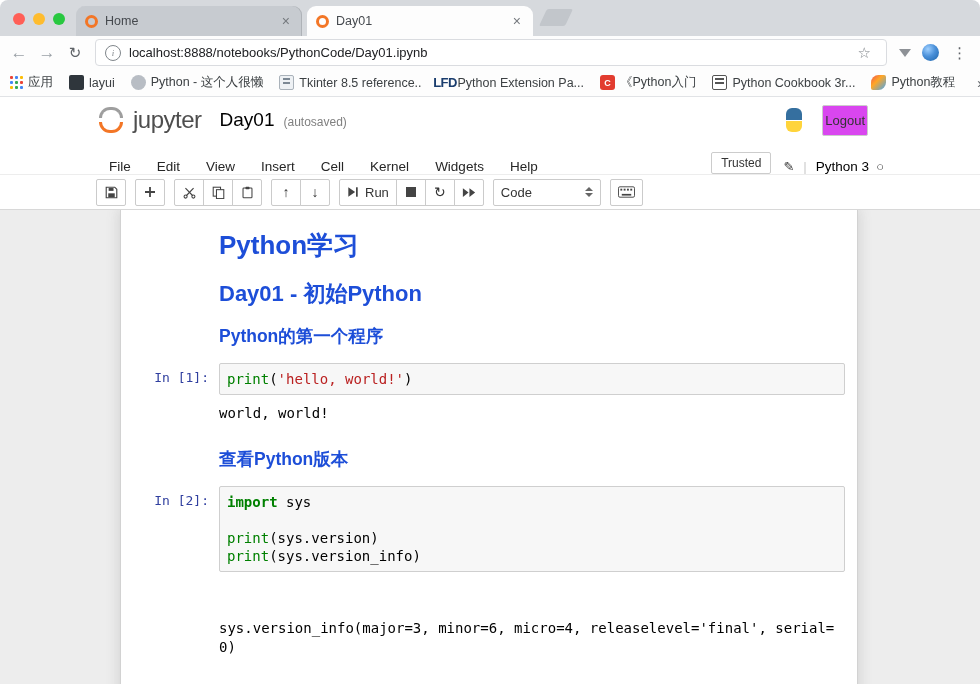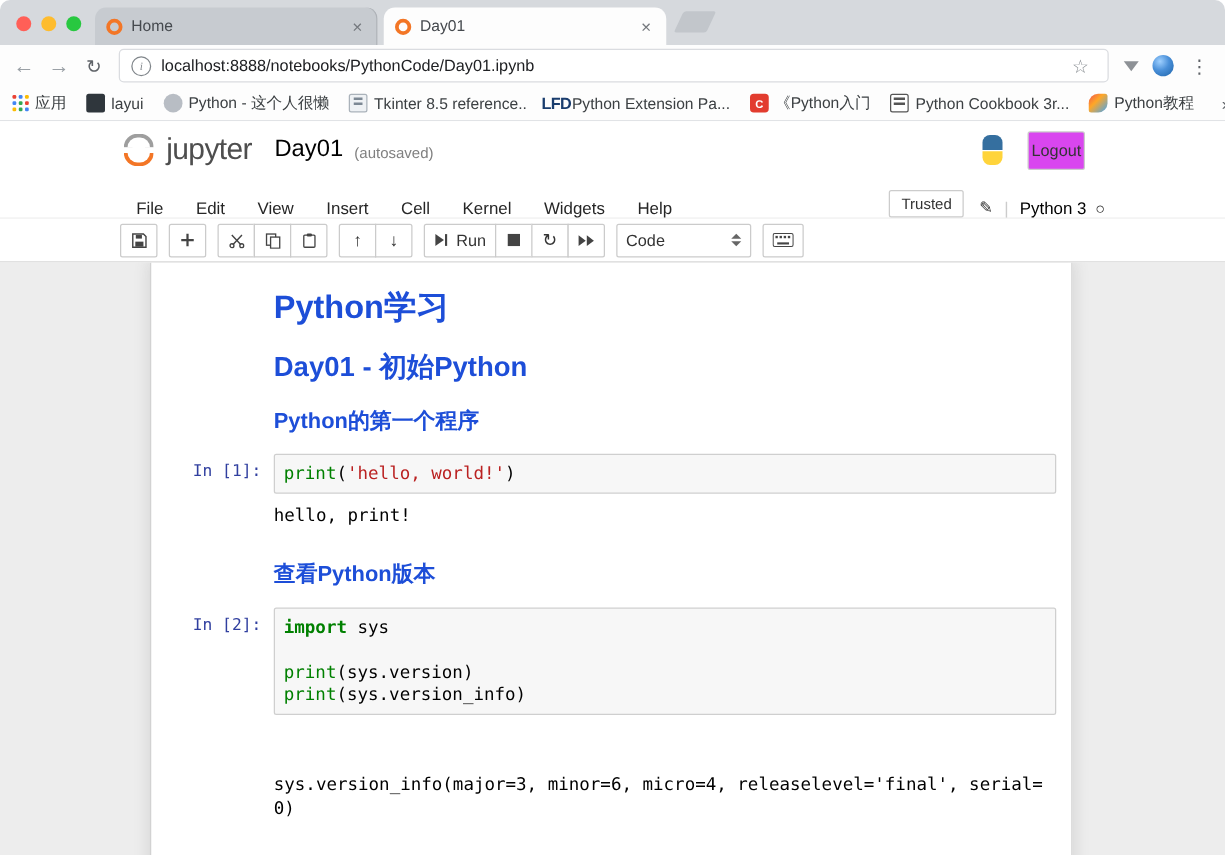--- a/index.html
+++ b/index.html
@@ -327,21 +327,21 @@
     <h3>Python的第一个程序</h3>
 
     <div class="cellrow">
       <div class="prompt">In [1]:</div>
       <div class="inputarea">
         <div class="cm-line"><span class="tok-b">print</span><span>(</span><span class="tok-s">'hello, world!'</span><span>)</span></div>
       </div>
     </div>
     <div class="outrow">
       <div class="prompt"></div>
-      <div class="outtext">hello, print!</div>
+      <div class="outtext">world, world!</div>
     </div>
 
     <h3 class="mt-lg">查看Python版本</h3>
 
     <div class="cellrow">
       <div class="prompt">In [2]:</div>
       <div class="inputarea">
         <div class="cm-line"><span class="tok-k">import</span><span> sys</span></div>
         <div class="cm-line">&nbsp;</div>
         <div class="cm-line"><span class="tok-b">print</span><span>(sys.version)</span></div>

